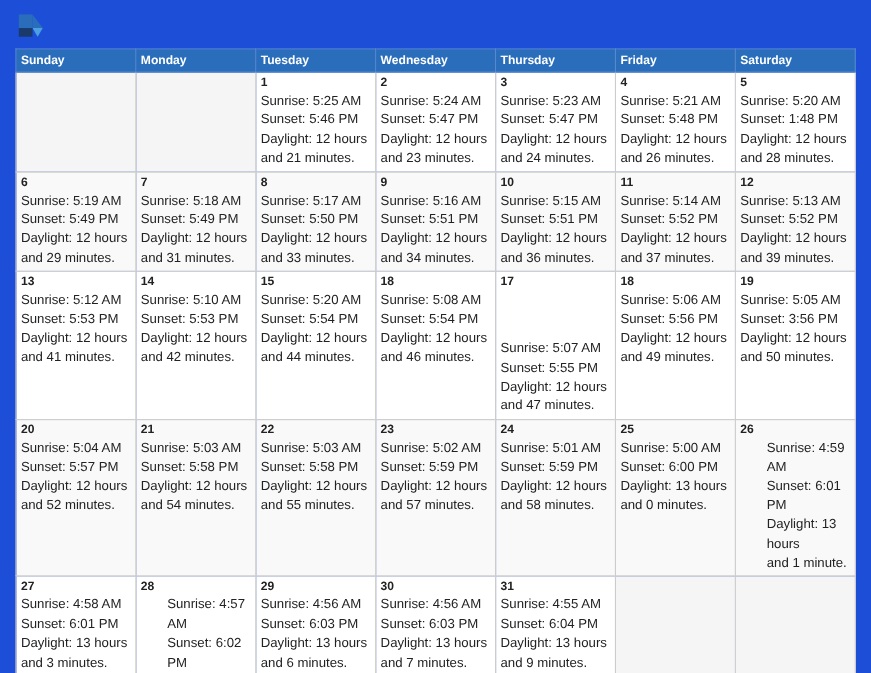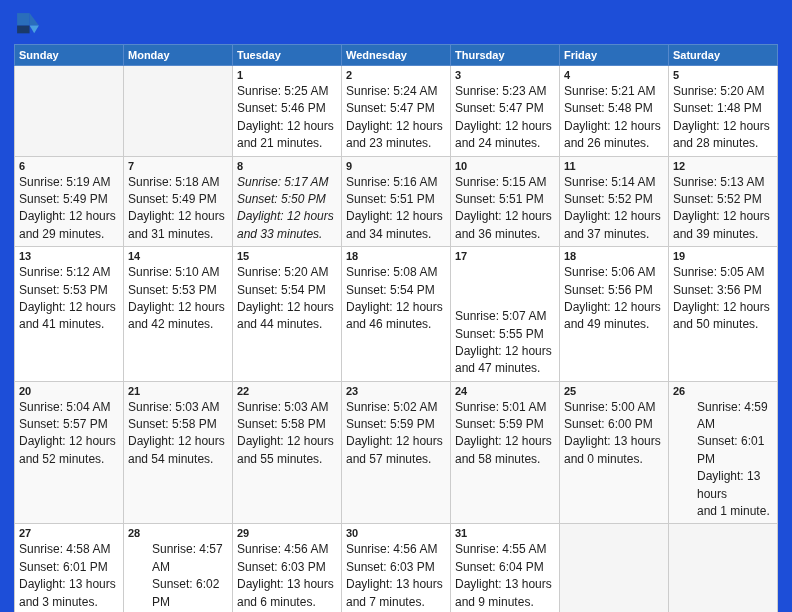--- a/index.html
+++ b/index.html
@@ -180,21 +180,21 @@
           </td>
           <td>
             <span class="day-num">7</span>
             <div class="day-info" style="white-space: pre-line;">Sunrise: 5:18 AM
 Sunset: 5:49 PM
 Daylight: 12 hours
 and 31 minutes.</div>
           </td>
           <td>
             <span class="day-num">8</span>
-            <div class="day-info" style="white-space: pre-line; font-style: italic;">Sunrise: 5:17 AM
+            <div class="day-info" style="white-space: pre-line;">Sunrise: 5:17 AM
 Sunset: 5:50 PM
 Daylight: 12 hours
 and 33 minutes.</div>
           </td>
           <td>
             <span class="day-num">9</span>
             <div class="day-info" style="white-space: pre-line;">Sunrise: 5:16 AM
 Sunset: 5:51 PM
 Daylight: 12 hours
 and 34 minutes.</div>

